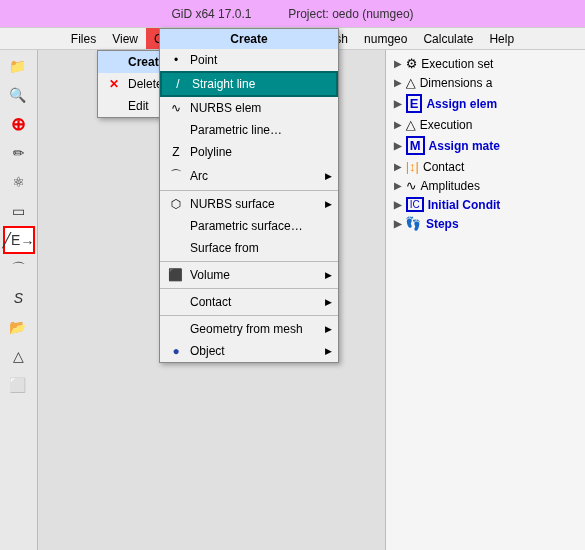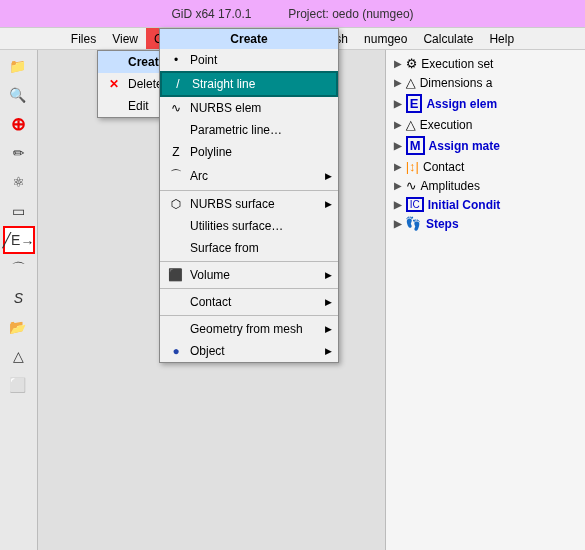--- a/index.html
+++ b/index.html
@@ -259,21 +259,21 @@
 
     <div class="menu-separator"></div>
 
     <div class="dropdown-item has-submenu">
       <span class="item-icon">⬡</span>
       <span>NURBS surface</span>
     </div>
 
     <div class="dropdown-item">
       <span class="item-icon"></span>
-      <span>Utilities surface…</span>
+      <span>Parametric surface…</span>
     </div>
 
     <div class="dropdown-item">
       <span class="item-icon"></span>
       <span>Surface from</span>
     </div>
 
     <div class="menu-separator"></div>
 
     <div class="dropdown-item has-submenu">

